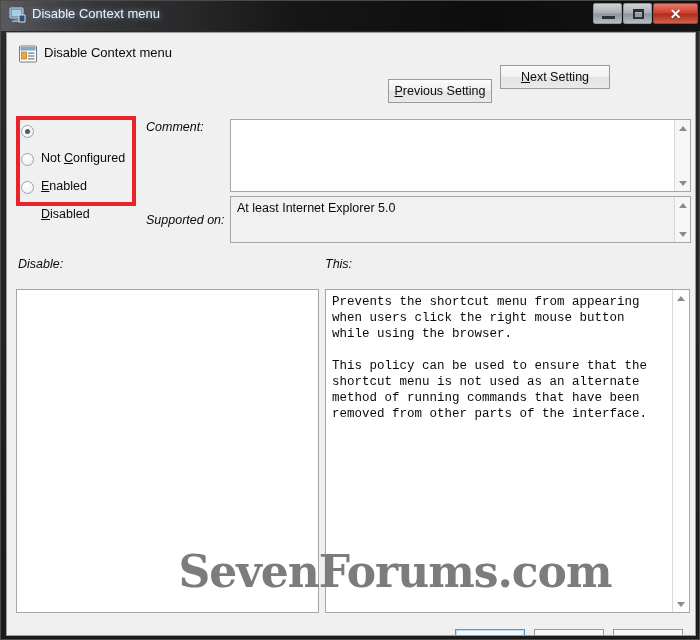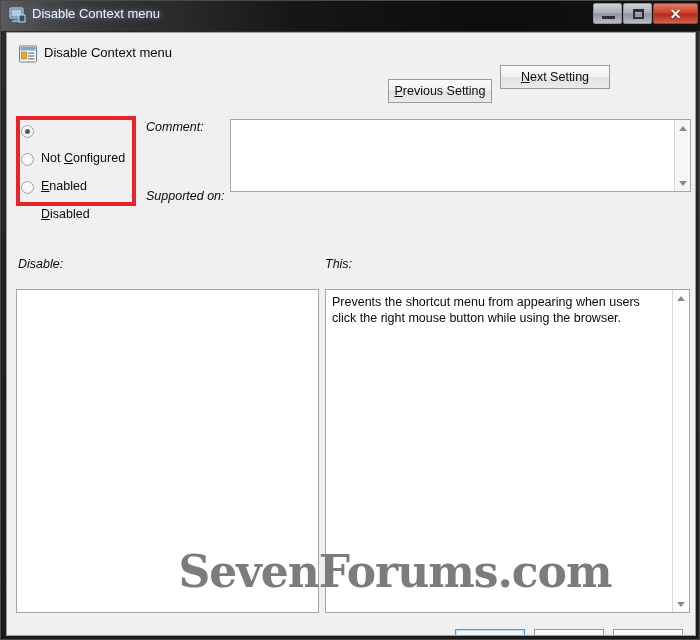--- a/index.html
+++ b/index.html
@@ -194,21 +194,21 @@
 
   
   .field-label {
     position: absolute;
     font-size: 12.5px;
     color: #0a0a0a;
     white-space: nowrap;
     font-style: italic;
   }
   #comment-label { left: 139px; top: 87px; }
-  #supported-label { left: 139px; top: 156px; }
+  #supported-label { left: 139px; top: 180px; }
 
   .textbox {
     position: absolute;
     box-sizing: border-box;
     border: 1px solid #a6a6a6;
     background: #ffffff;
   }
   #comment-box {
     left: 223px; top: 86px;
     width: 461px; height: 73px;
@@ -280,20 +280,21 @@
   .help-text {
     position: absolute;
     left: 6px; top: 4px;
     width: 330px;
     font-size: 12.5px;
     line-height: 16px;
     color: #0a0a0a;
   }
   .help-text p {
     margin: 0 4px 16px 0;
+    font-family: Liberation Mono, monospace;
   }
   .help-scroll {
     position: absolute;
     right: 0; top: 0;
     width: 17px; height: 100%;
     box-sizing: border-box;
     border-left: 1px solid #dadada;
     background: #fdfdfd;
   }
 
@@ -403,31 +404,43 @@
         <div class="arrow up">
             <i></i>
           </div>
         <div class="arrow down">
             <i></i>
           </div>
       </div>
     </div>
 
     <span class="field-label" id="supported-label">Supported on:</span>
+    <div class="textbox" id="supported-box">
+      <span class="tb-text">At least Internet Explorer 5.0</span>
+      <div class="vscroll">
+        <div class="arrow up">
+            <i></i>
+          </div>
+        <div class="arrow down">
+            <i></i>
+          </div>
+      </div>
+    </div>
 
     <span class="field-label" id="options-label">Disable:</span>
     <span class="field-label" id="help-label">This:</span>
 
     <div id="options-panel">
       <span class="tb-text"></span>
     </div>
 
     <div id="help-panel">
       <div class="help-text">
         <p>Prevents the shortcut menu from appearing when users click the right mouse button while using the browser.</p>
+        <p>This policy can be used to ensure that the shortcut menu is not used as an alternate method of running commands that have been removed from other parts of the interface.</p>
       </div>
       <div class="help-scroll">
         <div class="arrow up">
             <i></i>
           </div>
         <div class="arrow down">
             <i></i>
           </div>
       </div>
     </div>

